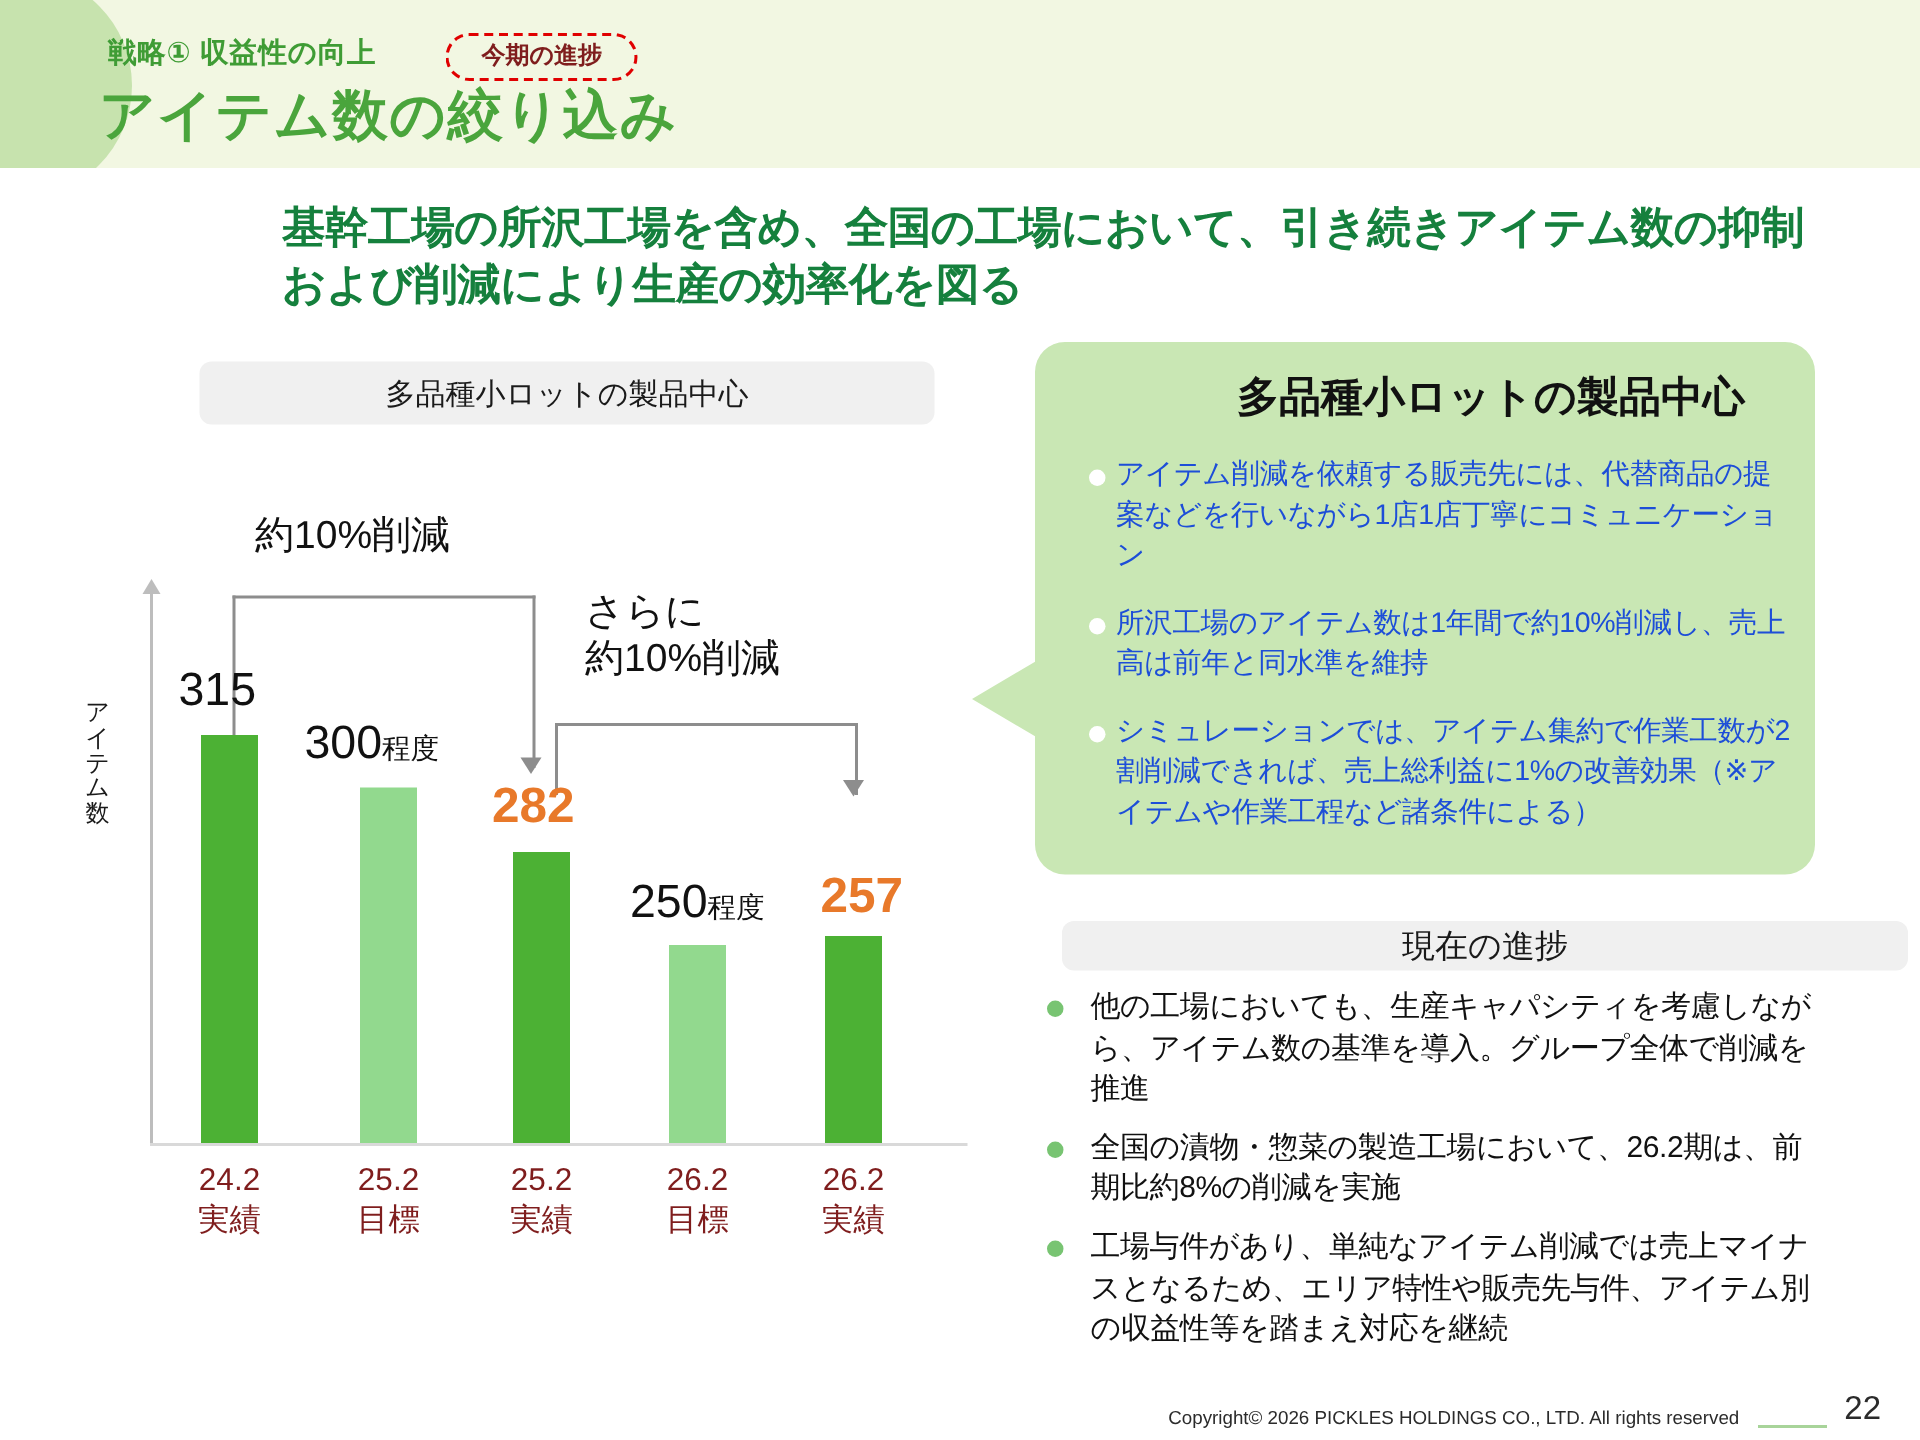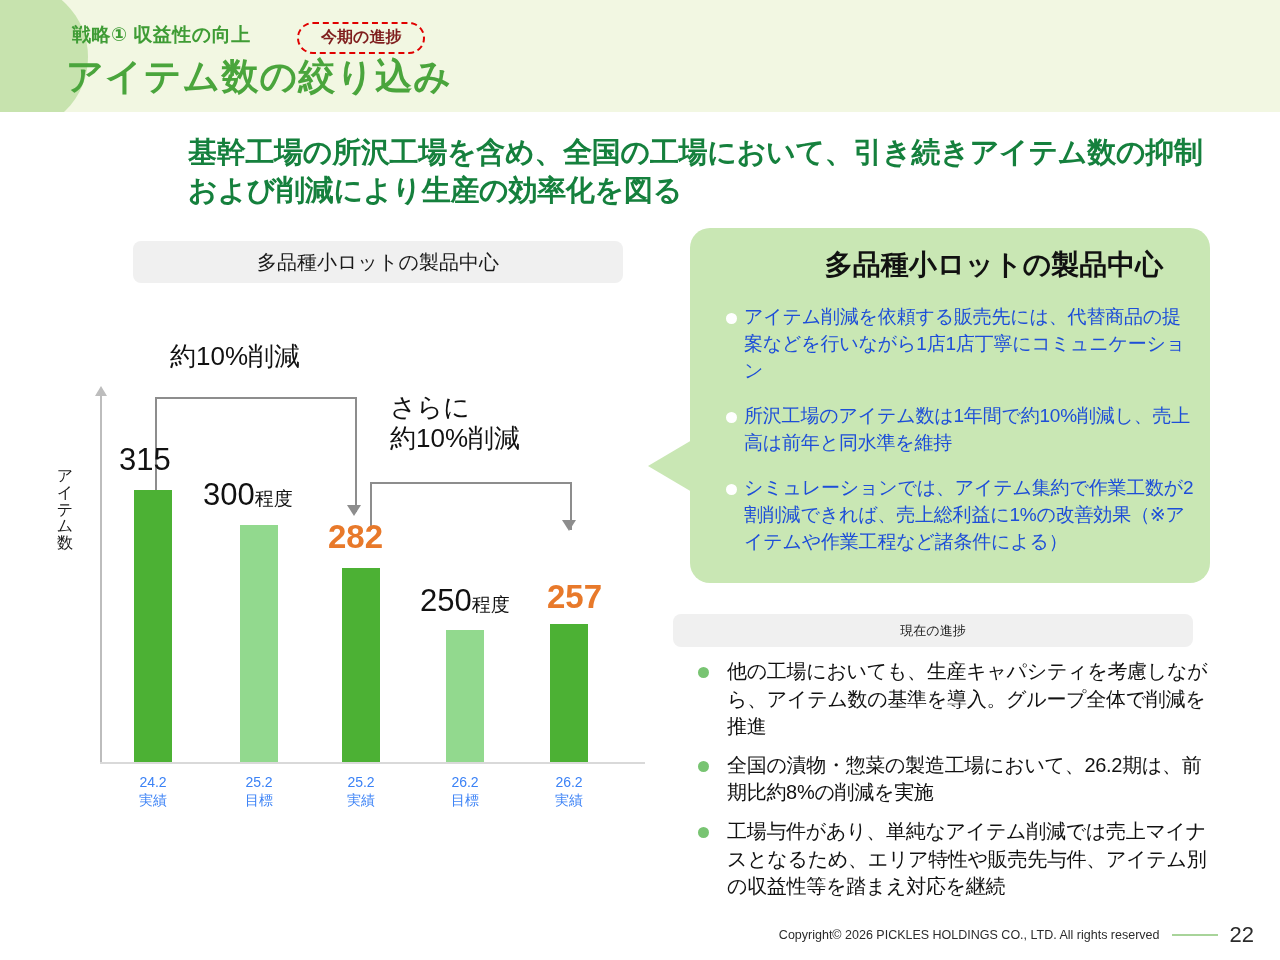--- a/index.html
+++ b/index.html
@@ -78,21 +78,21 @@
     position: absolute;
     background: #f0f0f0;
     border-radius: 8px;
     display: flex;
     align-items: center;
     justify-content: center;
     font-size: 20px;
     color: #1a1a1a;
   }
   .chip-chart { left: 133px; top: 241px; width: 490px; height: 42px; }
-  .chip-progress { left: 673px; top: 614px; width: 520px; height: 33px; font-size: 13px; }
+  .chip-progress { left: 708px; top: 614px; width: 564px; height: 33px; font-size: 22px; }
 
   
   .chart-area {
     position: absolute;
     left: 0; top: 0;
     width: 680px; height: 960px;
   }
   .axis-y {
     position: absolute;
     left: 100px; top: 392px;
@@ -141,23 +141,23 @@
   .bar-value.highlight {
     color: #e8792a;
     font-weight: bold;
     font-size: 33px;
   }
 
   .cat-label {
     position: absolute;
     width: 110px;
     text-align: center;
-    font-size: 14px;
+    font-size: 21px;
     line-height: 1.3;
-    color: #3b82f6;
+    color: #7f1d1d;
   }
 
   
   .annot {
     position: absolute;
     font-size: 26px;
     color: #111111;
     line-height: 1.2;
     white-space: pre-line;
   }
@@ -263,21 +263,21 @@
     letter-spacing: -0.3px;
     margin-left: 11px;
   }
 
   
   .footer {
     position: absolute;
     left: 0; top: 918px;
     width: 1280px; height: 34px;
     display: flex;
-    align-items: center;
+    align-items: flex-end;
     justify-content: flex-end;
     padding-right: 26px;
     box-sizing: border-box;
   }
   .copyright {
     font-size: 12.5px;
     color: #2b2b2b;
   }
   .footer-rule {
     width: 46px; height: 2px;

